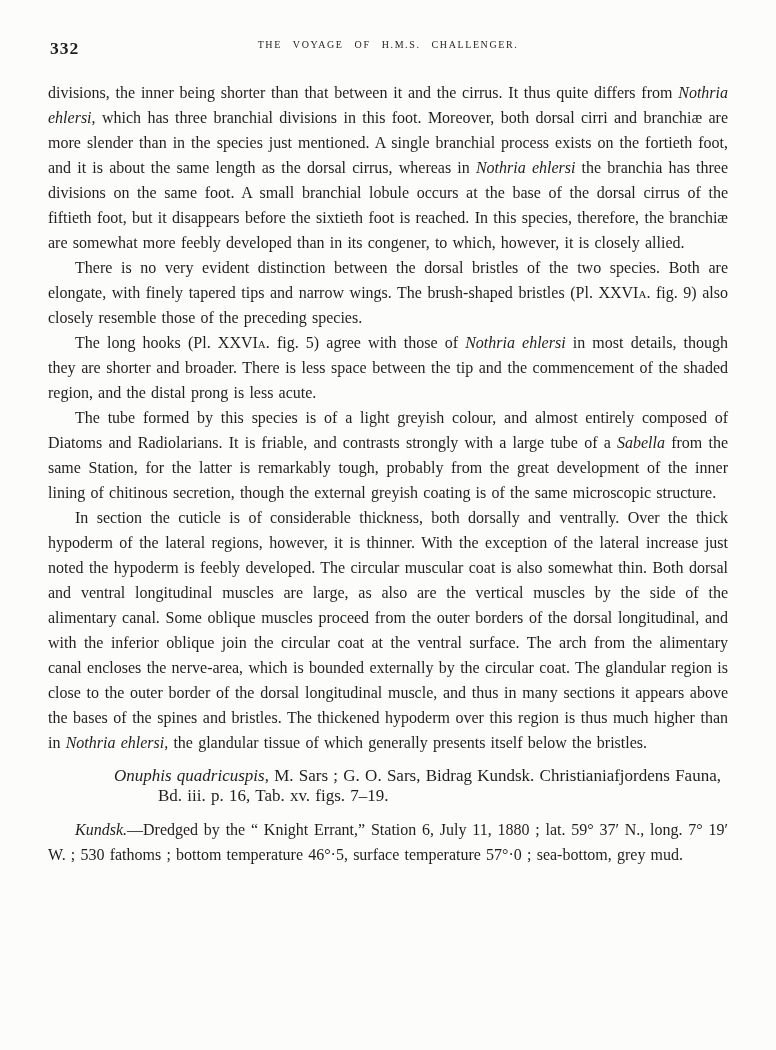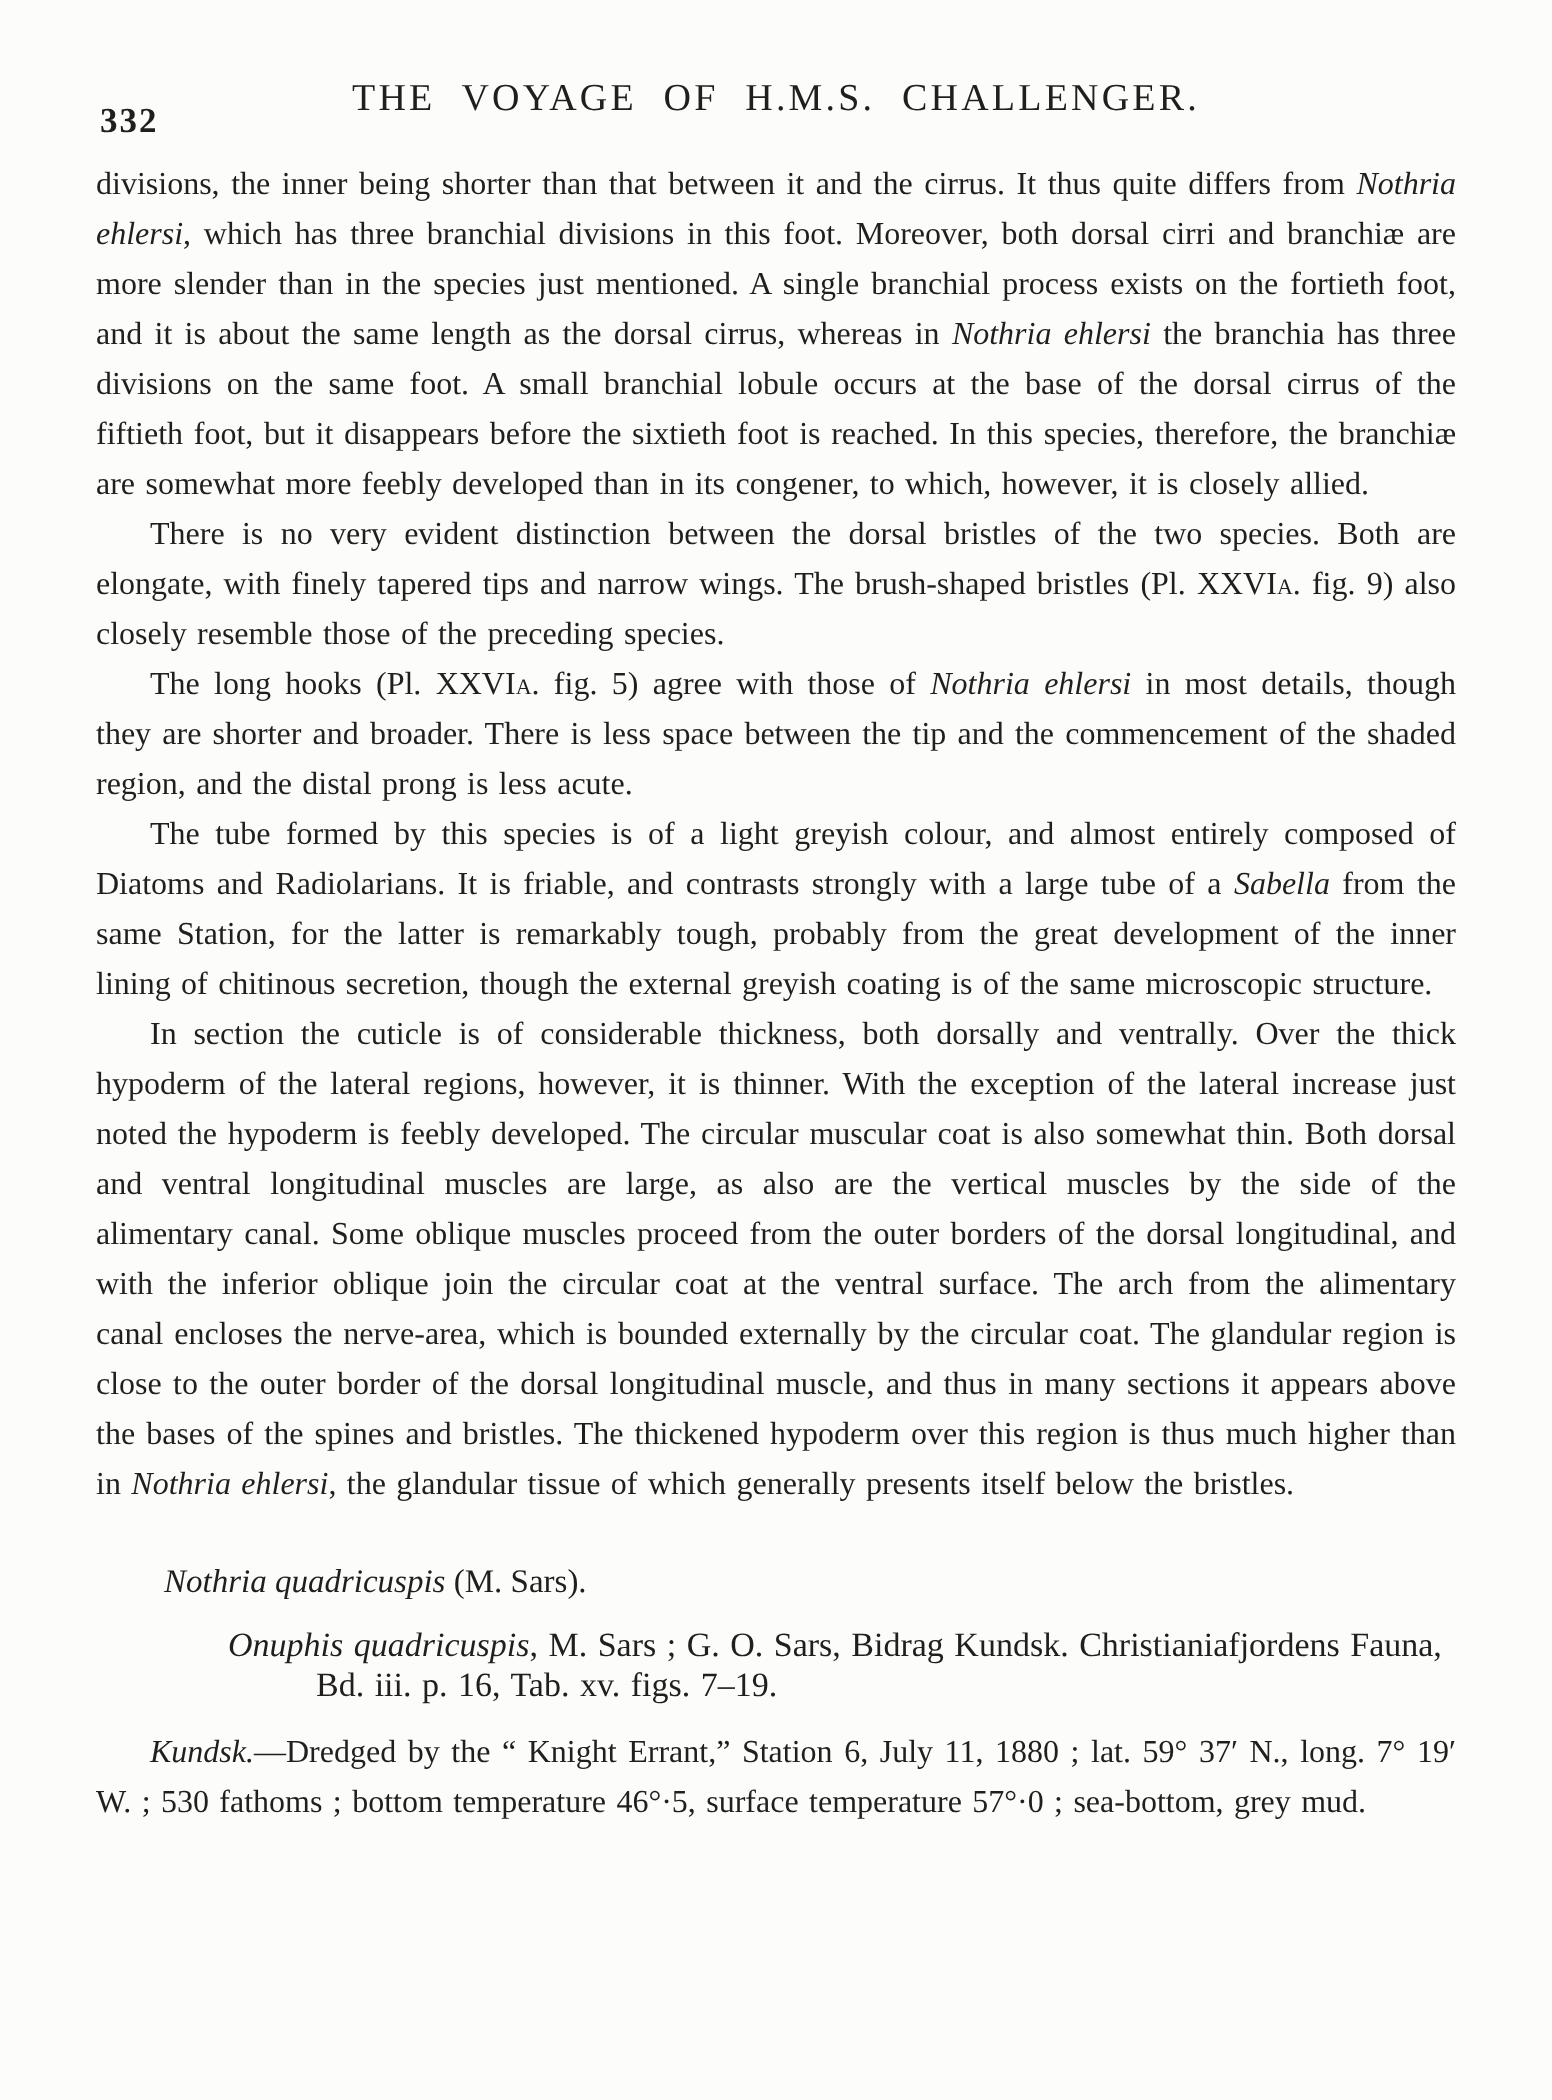--- a/index.html
+++ b/index.html
@@ -23,28 +23,28 @@
     overflow:hidden;
   }
   
   .running-head{
     position:relative;
     height:24px;
     margin-bottom:18px;
   }
   .page-number{
     position:absolute;
-    left:2px;top:12px;
+    left:2px;top:0;
     font-size:17.5px;
     font-weight:bold;
     letter-spacing:1px;
   }
   .head-title{
     text-align:center;
-    font-size:19px;
+    font-size:10px;
     letter-spacing:1.6px;
     word-spacing:7px;
     font-weight:normal;
     padding-top:1px;
   }
   
   .body-text{
     font-size:16px;
     line-height:25px;
     text-align:justify;
@@ -90,19 +90,18 @@
   </header>
 
   <section class="body-text">
       <p class=""><span>divisions, the inner being shorter than that between it and the cirrus. It thus quite differs from </span><span class="it">Nothria ehlersi</span><span>, which has three branchial divisions in this foot. Moreover, both dorsal cirri and branchiæ are more slender than in the species just mentioned. A single branchial process exists on the fortieth foot, and it is about the same length as the dorsal cirrus, whereas in </span><span class="it">Nothria ehlersi</span><span> the branchia has three divisions on the same foot. A small branchial lobule occurs at the base of the dorsal cirrus of the fiftieth foot, but it disappears before the sixtieth foot is reached. In this species, therefore, the branchiæ are somewhat more feebly developed than in its congener, to which, however, it is closely allied.</span></p>
       <p class="indent"><span>There is no very evident distinction between the dorsal bristles of the two species. Both are elongate, with finely tapered tips and narrow wings. The brush-shaped bristles (Pl. XXVI</span><span class="sc">a</span><span>. fig. 9) also closely resemble those of the preceding species.</span></p>
       <p class="indent"><span>The long hooks (Pl. XXVI</span><span class="sc">a</span><span>. fig. 5) agree with those of </span><span class="it">Nothria ehlersi</span><span> in most details, though they are shorter and broader. There is less space between the tip and the commencement of the shaded region, and the distal prong is less acute.</span></p>
       <p class="indent"><span>The tube formed by this species is of a light greyish colour, and almost entirely composed of Diatoms and Radiolarians. It is friable, and contrasts strongly with a large tube of a </span><span class="it">Sabella</span><span> from the same Station, for the latter is remarkably tough, probably from the great development of the inner lining of chitinous secretion, though the external greyish coating is of the same microscopic structure.</span></p>
       <p class="indent"><span>In section the cuticle is of considerable thickness, both dorsally and ventrally. Over the thick hypoderm of the lateral regions, however, it is thinner. With the exception of the lateral increase just noted the hypoderm is feebly developed. The circular muscular coat is also somewhat thin. Both dorsal and ventral longitudinal muscles are large, as also are the vertical muscles by the side of the alimentary canal. Some oblique muscles proceed from the outer borders of the dorsal longitudinal, and with the inferior oblique join the circular coat at the ventral surface. The arch from the alimentary canal encloses the nerve-area, which is bounded externally by the circular coat. The glandular region is close to the outer border of the dorsal longitudinal muscle, and thus in many sections it appears above the bases of the spines and bristles. The thickened hypoderm over this region is thus much higher than in </span><span class="it">Nothria ehlersi</span><span>, the glandular tissue of which generally presents itself below the bristles.</span></p>
     </section>
 
-  <p class="species-heading"><span class="it">Nothria quadricuspis</span><span> (M. Sars).</span></p>
 
   <p class="citation"><span class="it">Onuphis quadricuspis</span><span>, M. Sars ; G. O. Sars, Bidrag Kundsk. Christianiafjordens Fauna, Bd. iii. p. 16, Tab. xv. figs. 7–19.</span></p>
 
   <p class="habitat"><span class="it">Kundsk.</span><span>—Dredged by the “ Knight Errant,” Station 6, July 11, 1880 ; lat. 59° 37′ N., long. 7° 19′ W. ; 530 fathoms ; bottom temperature 46°·5, surface temperature 57°·0 ; sea-bottom, grey mud.</span></p>
 
 </div>
 
 </body></html>

